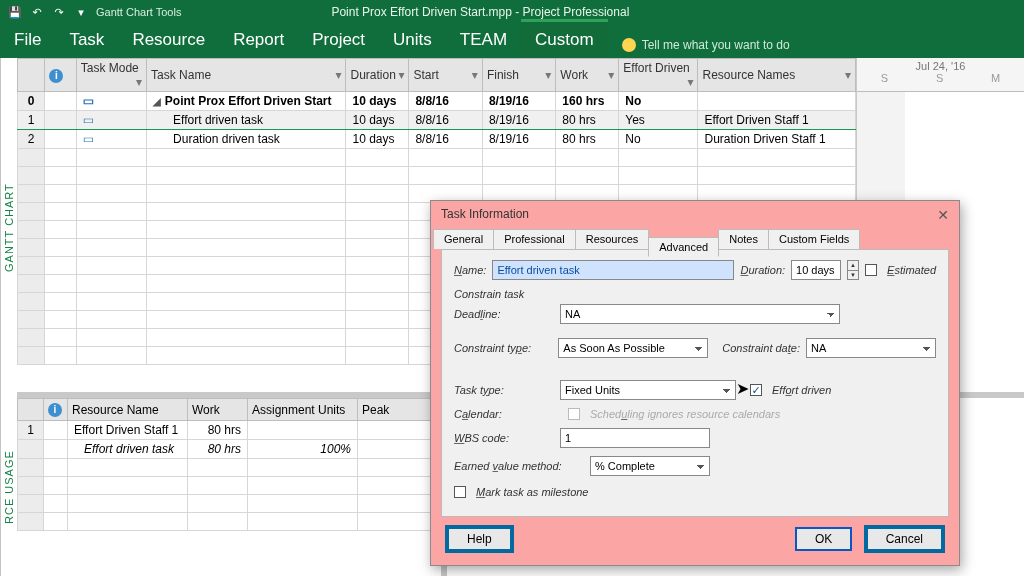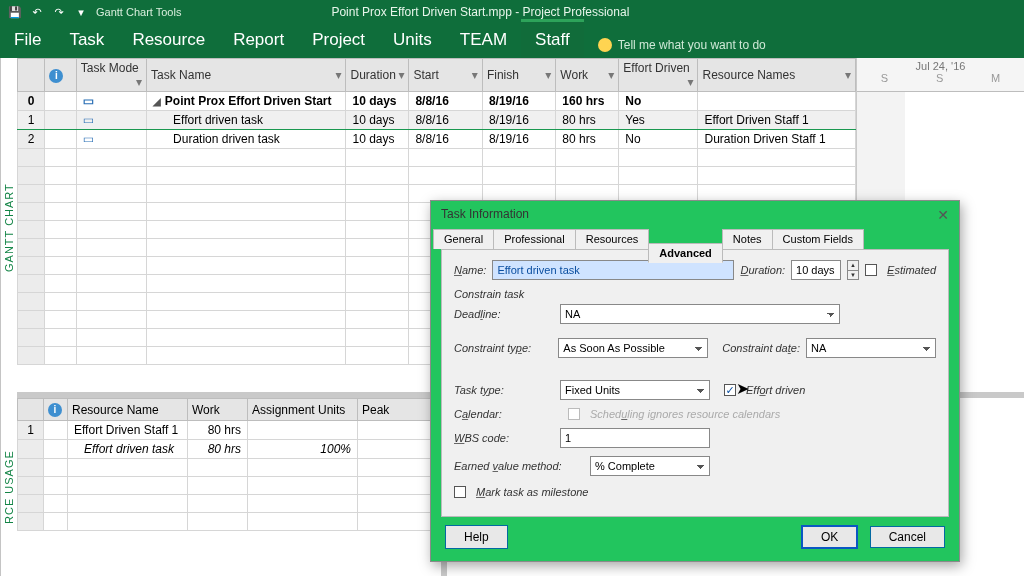--- a/index.html
+++ b/index.html
@@ -48,42 +48,42 @@
 
   .usage { height:178px; display:flex;}
   .usage .grid2 { flex:0 0 430px; border-right:6px solid #c9c9c9;}
   table.usage-t { border-collapse:collapse; width:100%; font-size:12px;}
   table.usage-t th { background:#e5e5e5; border:1px solid #bdbdbd; padding:3px 4px; text-align:left; font-weight:normal;}
   table.usage-t td { border:1px solid #d6d6d6; padding:2px 6px; height:18px;}
   .usage .tl2 { flex:1; }
   .italic td { font-style:italic; }
 
   
-  .dialog { position:absolute; left:430px; top:200px; width:530px; background:#22c55e; border:1px solid #8a8a8a; box-shadow:2px 4px 12px rgba(0,0,0,.35); z-index:20;}
+  .dialog { position:absolute; left:430px; top:200px; width:530px; background:#fca5a5; border:1px solid #8a8a8a; box-shadow:2px 4px 12px rgba(0,0,0,.35); z-index:20;}
   .dialog .titlebar2 { display:flex; justify-content:space-between; padding:6px 10px; color:#333; font-size:12px;}
   .dialog .close { cursor:default; font-size:14px; color:#555;}
   .dialog-tabs { display:flex; padding:0 2px; border-bottom:0; }
   .dialog-tabs .dt { border:1px solid #bbb; border-bottom:none; padding:3px 10px; font-size:11px; background:#f0f0f0; margin-right:-1px;}
-  .dialog-tabs .dt.active { background:#f0f0f0; position:relative; top:14px; border-bottom:1px solid #f0f0f0;font-weight:bold;}
+  .dialog-tabs .dt.active { background:#f0f0f0; position:relative; top:8px; border-bottom:1px solid #f0f0f0;}
   .dialog-body { border:1px solid #bbb; margin:0 10px 8px; padding:10px 12px; font-size:11px; color:#333; background:#f0f0f0; border-top:1px solid #bbb;}
   .frow { display:flex; align-items:center; margin-bottom:8px; gap:6px;}
   .frow label { white-space:nowrap;font-style:italic; }
   .frow .u { text-decoration:underline; text-decoration-color:#666;}
   .txt, .sel { border:1px solid #888; background:#fff; padding:2px 4px; font-size:11px; height:20px; }
   .sel { appearance:none; padding-right:18px; background-image:linear-gradient(45deg,transparent 50%,#555 50%),linear-gradient(135deg,#555 50%,transparent 50%); background-position:right 8px top 8px,right 4px top 8px; background-size:4px 4px; background-repeat:no-repeat;}
   .name-input { flex:1; color:#0a4ea0; background:#cfe3ff;}
   .spin { display:inline-flex; flex-direction:column; border:1px solid #888; height:20px; width:12px; font-size:6px; }
   .spin span{flex:1; text-align:center; line-height:8px; border-bottom:1px solid #888;}
   .spin span:last-child{border:none;}
   .chk { width:12px; height:12px; border:1px solid #555; display:inline-flex; align-items:center; justify-content:center; font-size:10px; background:#fff; margin-right:4px;}
   .chk.checked::after { content:"✓"; color:#0a4ea0; font-size:11px; }
   .chk.disabled { border-color:#bbb; }
   .dlabel { width:100px; }
   .btnrow { display:flex; justify-content:space-between; padding:0 14px 12px;}
-  .btn2 { border:1px solid #0369a1; padding:3px 18px; font-size:12px; background:#e8e8e8;}
+  .btn2 { border:4px solid #0369a1; padding:3px 18px; font-size:12px; background:#e8e8e8;}
   .btn2.primary { border:2px solid #0a57c2; color:#000; }
   .cursor { position:absolute; left:736px; top:379px; z-index:30; font-size:16px; color:#000; pointer-events:none; }
 
   .info-ico { display:inline-block; width:14px; height:14px; border-radius:50%; background:#3e8fd0; color:#fff; text-align:center; line-height:14px; font-size:10px; font-weight:bold;}
 </style>
 </head>
 <body>
 
 <div class="titlebar">
   <div class="qat">
@@ -97,21 +97,21 @@
 </div>
 
 <div class="ribbon-tabs">
   <div class="tab">File</div>
   <div class="tab">Task</div>
   <div class="tab">Resource</div>
   <div class="tab">Report</div>
   <div class="tab">Project</div>
   <div class="tab">Units</div>
   <div class="tab">TEAM</div>
-  <div class="tab context">Staff</div>
+  <div class="tab context">Custom</div>
   <div class="tell">
     <span class="bulb"></span>
     <span>Tell me what you want to do</span>
   </div>
 </div>
 
 <div class="workspace">
   <div style="display:flex; flex-direction:column;">
     <div class="sidelabel top">GANTT CHART</div>
     <div class="sidelabel bot">RCE USAGE</div>
@@ -435,21 +435,21 @@
       <input class="txt sel" style="width: 280px;" value="NA">
     </div>
     <div class="frow" style="margin-top:14px">
       <label class="dlabel">Constraint ty<span class="u">p</span>e:</label>
       <input class="txt sel" style="width: 150px;" value="As Soon As Possible">
       <label style="margin-left:8px">Constraint da<span class="u">t</span>e:</label>
       <input class="txt sel" style="width: 130px;" value="NA">
     </div>
     <div class="frow" style="margin-top:22px">
       <label class="dlabel">Task t<span class="u">y</span>pe:</label>
-      <input class="txt sel" style="width: 150px;" value="Fixed Units">
+      <input class="txt sel" style="width: 176px;" value="Fixed Units">
       <span class="chk checked" style="margin-left:8px"></span>
       <label>Eff<span class="u">o</span>rt driven</label>
     </div>
     <div class="frow">
       <label class="dlabel">C<span class="u">a</span>lendar:</label>
       <span class="chk disabled" style="margin-left:8px"></span>
       <label style="color:#aaa">Sched<span class="u">u</span>ling ignores resource calendars</label>
     </div>
     <div class="frow">
       <label class="dlabel"><span class="u">W</span>BS code:</label>

